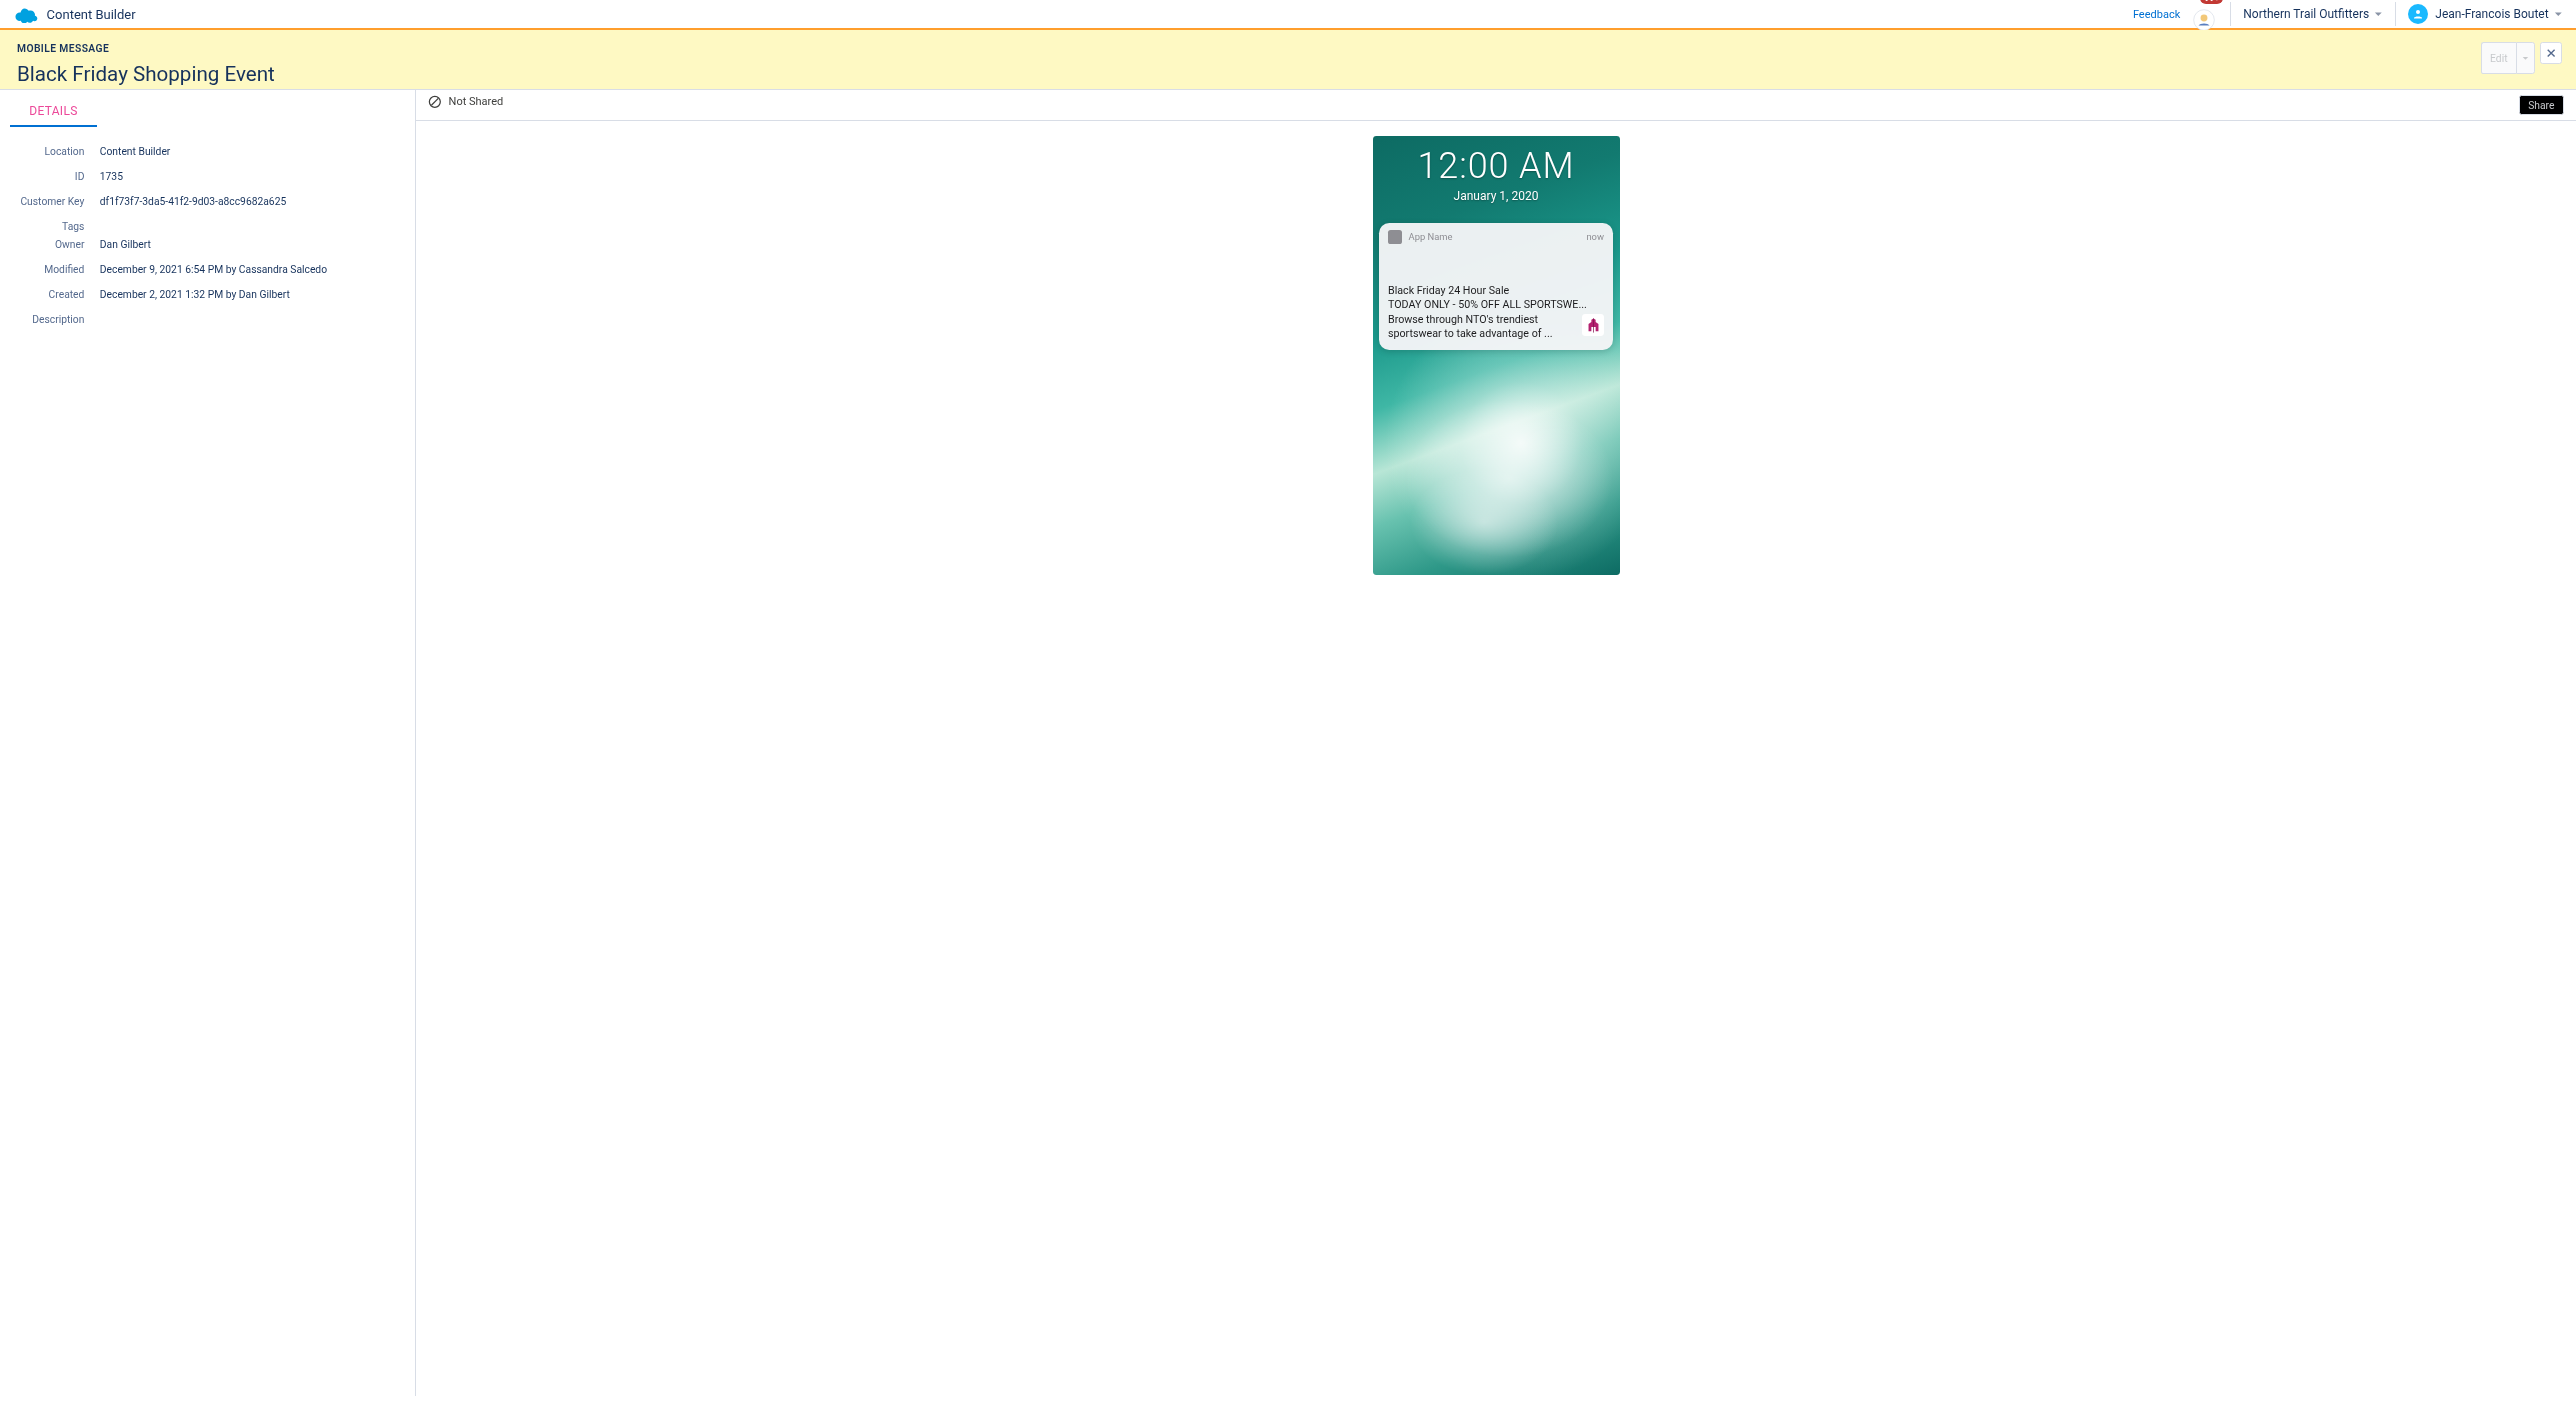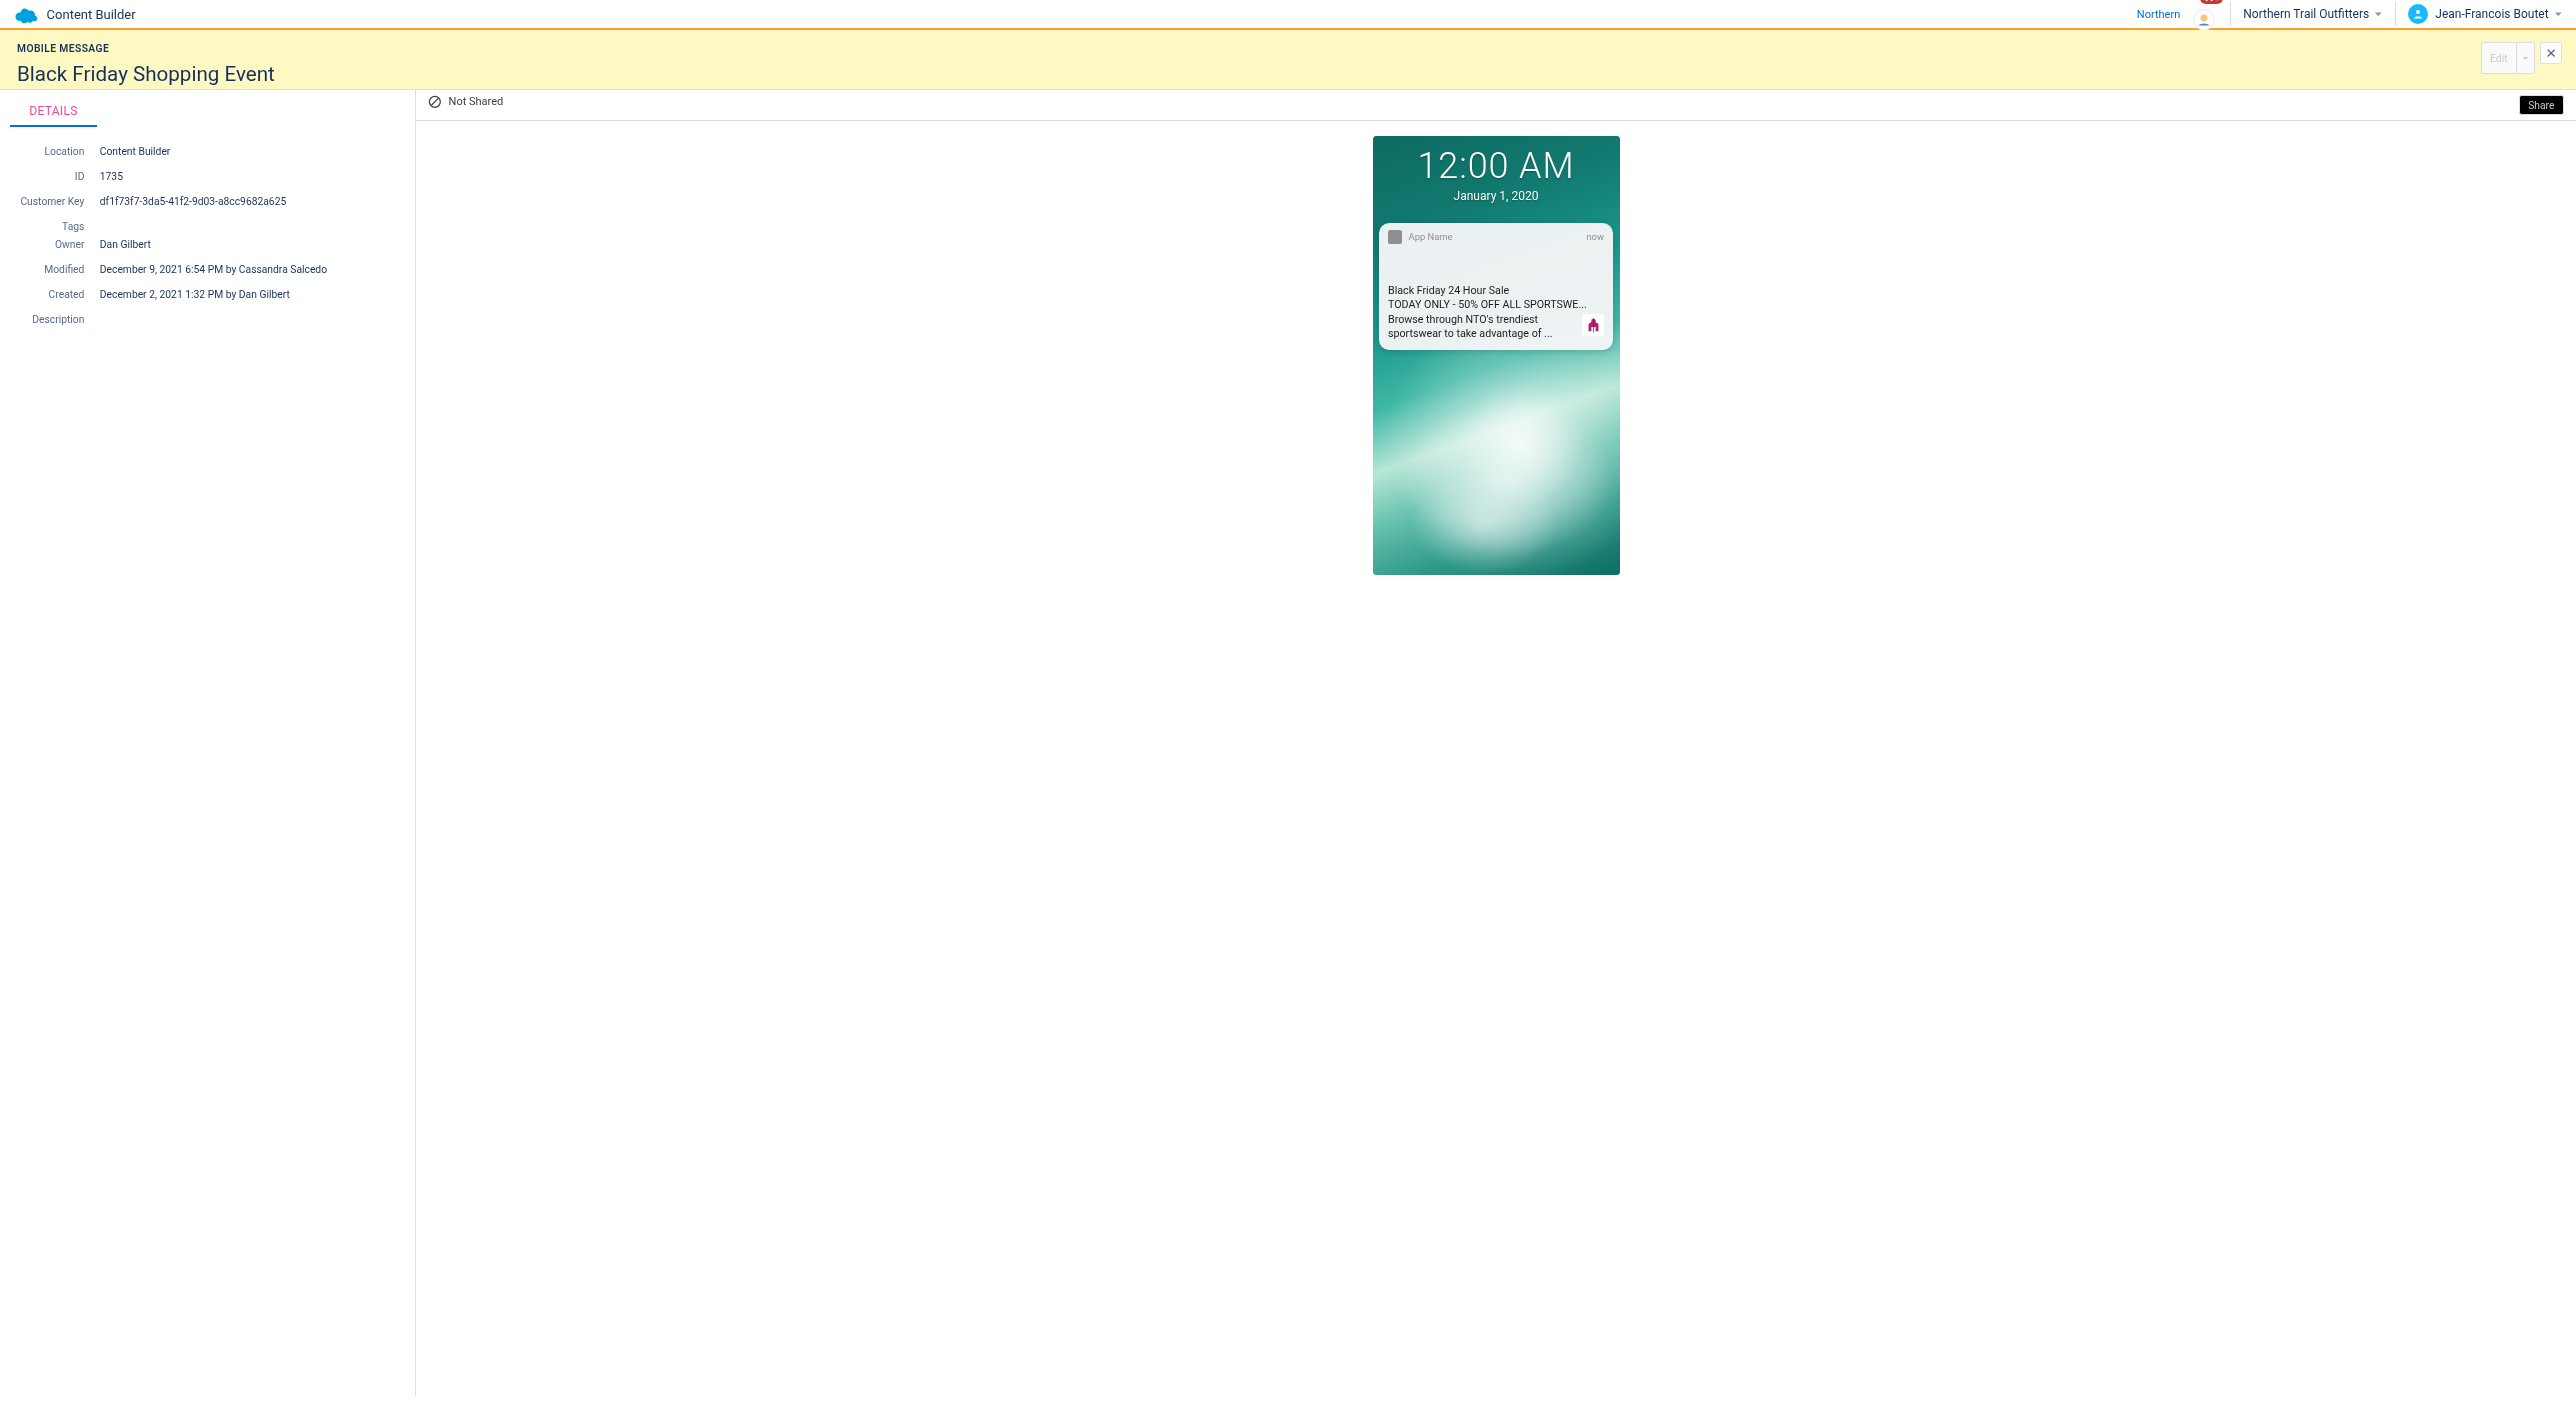--- a/index.html
+++ b/index.html
@@ -305,21 +305,21 @@
 <body>
 
 <div class="top-header">
   <span class="cloud-logo">
     <svg viewBox="0 0 40 28" width="26" height="17">
       <path fill="#00A1E0" d="M16 4c3 0 5.5 1.6 6.9 4 .9-.4 1.9-.6 3-.6 4 0 7.3 3.2 7.3 7.1 0 .5-.1 1-.2 1.5 2.3.3 4 2.2 4 4.5 0 2.5-2.1 4.5-4.6 4.5-.9 0-1.7-.3-2.4-.7-1 2-3.1 3.4-5.5 3.4-1.6 0-3.1-.6-4.2-1.7-1 1.6-2.8 2.7-4.9 2.7-2.7 0-5-1.9-5.6-4.4-.5.1-1 .2-1.6.2C4.2 24.5 1 21.4 1 17.5S4.2 10.5 8.2 10.5c.4 0 .8 0 1.2.1C10 6.8 12.7 4 16 4z"></path>
     </svg>
   </span>
   <span class="app-title">Content Builder</span>
   <span class="header-spacer"></span>
-  <span class="feedback-link">Northern</span>
+  <span class="feedback-link">Feedback</span>
   <span class="bell-wrap">
     <svg width="22" height="22" viewBox="0 0 32 32">
       <circle cx="16" cy="16" r="15" fill="#fff" stroke="#d8dde6"></circle>
       <circle cx="16" cy="13" r="5" fill="#f2c879"></circle>
       <path d="M8 24c2-4 14-4 16 0" fill="#5a7fbf"></path>
     </svg>
     <span class="bell-badge">99+</span>
   </span>
   <span class="account-switch">
     <span>Northern Trail Outfitters</span>

